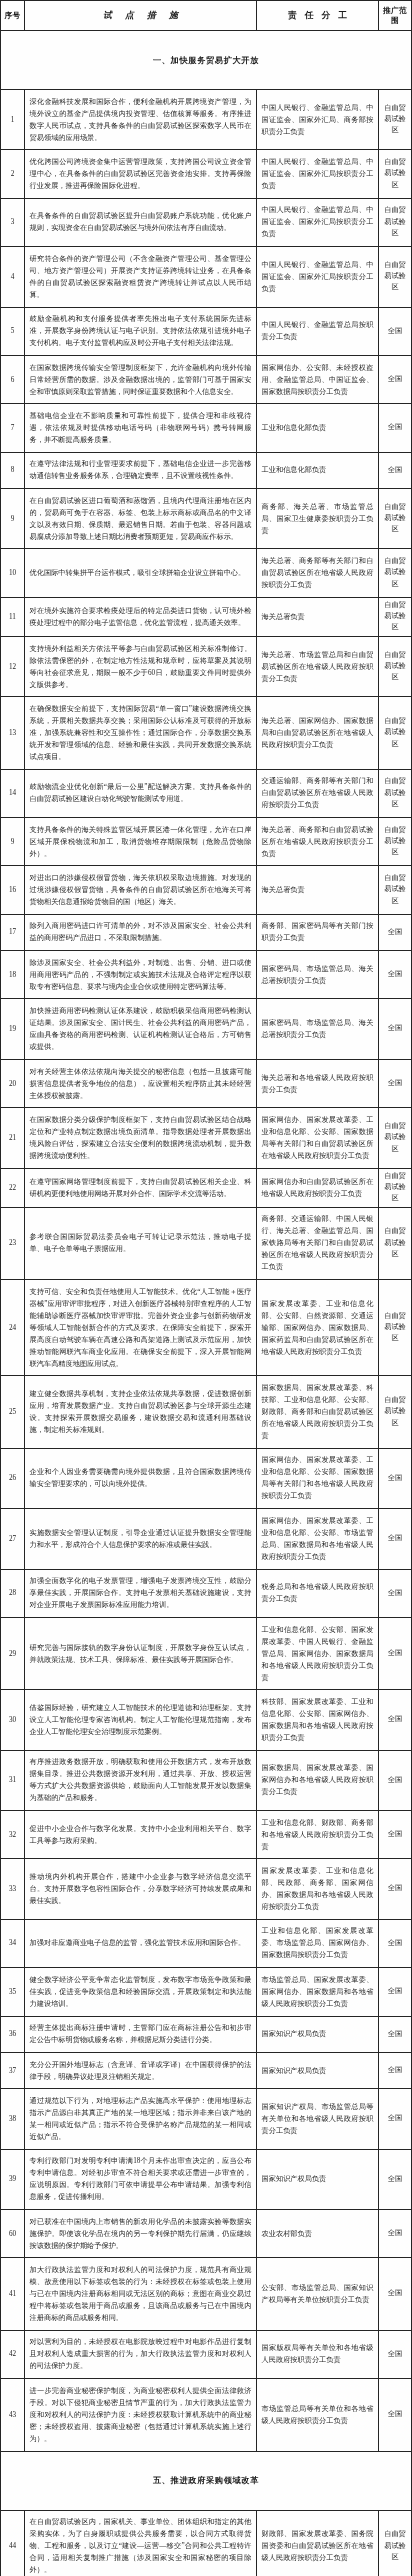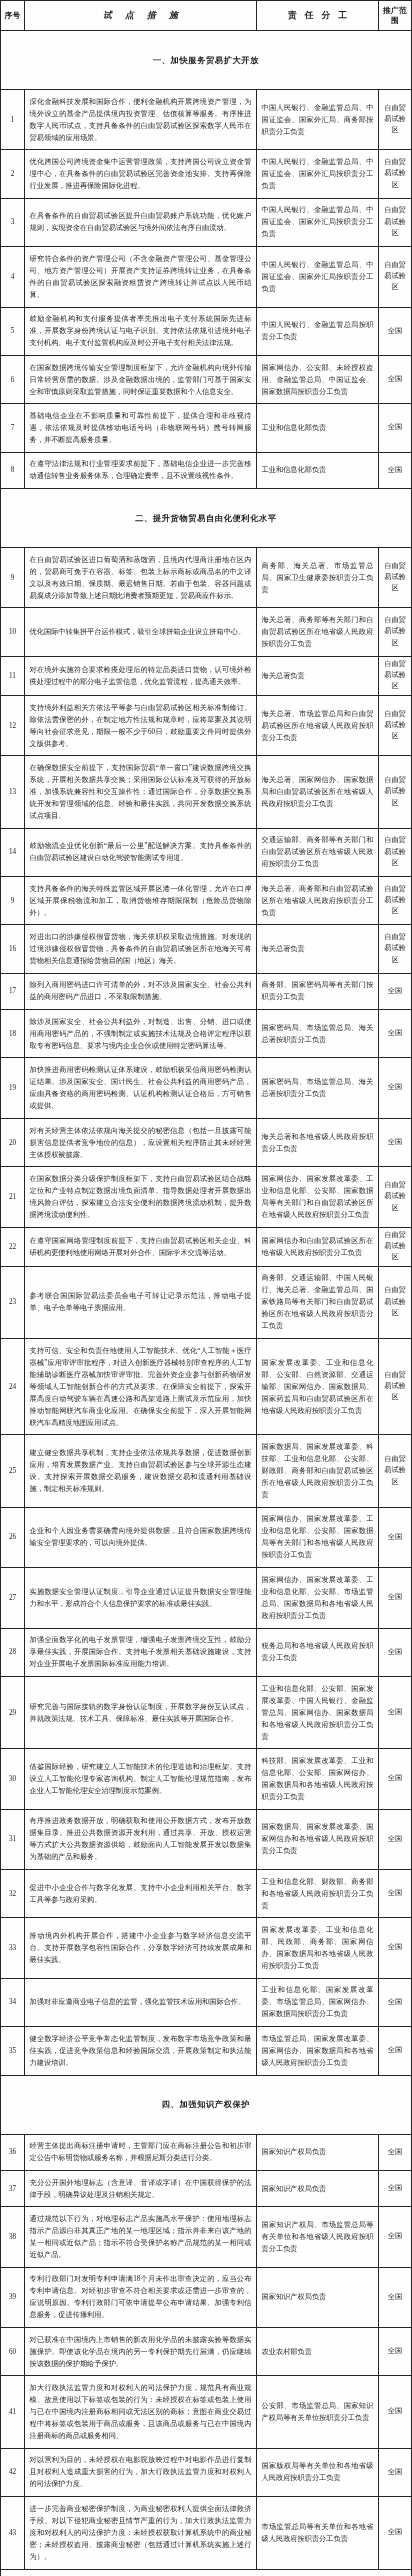--- a/index.html
+++ b/index.html
@@ -134,23 +134,20 @@
         <td class="resp">工业和信息化部负责</td>
         <td class="scope">全国</td>
       </tr>
       <tr>
         <td class="no">8</td>
         <td class="measure">在遵守法律法规和行业管理要求前提下，基础电信企业进一步完善移动通信转售业务服务体系，合理确定费率，且不设置歧视性条件。</td>
         <td class="resp">工业和信息化部负责</td>
         <td class="scope">全国</td>
       </tr>
       <tr>
-        <td colspan="4" class="section-title">二、提升货物贸易自由化便利化水平</td>
-      </tr>
-      <tr>
         <td class="no">9</td>
         <td class="measure">在自由贸易试验区进口葡萄酒和蒸馏酒，且境内代理商注册地在区内的，贸易商可免于在容器、标签、包装上标示商标或商品名的中文译文以及有效日期、保质期、最迟销售日期。若由于包装、容器问题或易腐成分添加导致上述日期比消费者预期更短，贸易商应作标示。</td>
         <td class="resp">商务部、海关总署、市场监管总局、国家卫生健康委按职责分工负责</td>
         <td class="scope">自由贸易试验区</td>
       </tr>
       <tr>
         <td class="no">10</td>
         <td class="measure">优化国际中转集拼平台运作模式，吸引全球拼箱企业设立拼箱中心。</td>
         <td class="resp">海关总署、商务部等有关部门和自由贸易试验区所在地省级人民政府按职责分工负责</td>
         <td class="scope">自由贸易试验区</td>
@@ -299,23 +296,20 @@
         <td class="resp">工业和信息化部、国家发展改革委、市场监管总局、国家网信办、国家数据局按职责分工负责</td>
         <td class="scope">全国</td>
       </tr>
       <tr>
         <td class="no">35</td>
         <td class="measure">健全数字经济公平竞争常态化监管制度，发布数字市场竞争政策和最佳实践，促进竞争政策信息和经验国际交流，开展政策制定和执法能力建设培训。</td>
         <td class="resp">市场监管总局、国家发展改革委、国家网信办、国家数据局和各地省级人民政府按职责分工负责</td>
         <td class="scope">全国</td>
       </tr>
       <tr>
-        <td colspan="4" class="section-title">四、加强知识产权保护</td>
-      </tr>
-      <tr>
         <td class="no">36</td>
         <td class="measure">经营主体提出商标注册申请时，主管部门应在商标注册公告和初步审定公告中标明货物或服务名称，并根据尼斯分类进行分类。</td>
         <td class="resp">国家知识产权局负责</td>
         <td class="scope">全国</td>
       </tr>
       <tr>
         <td class="no">37</td>
         <td class="measure">充分公开国外地理标志（含意译、音译或字译）在中国获得保护的法律手段，明确异议处理及注销相关规定。</td>
         <td class="resp">国家知识产权局负责</td>
         <td class="scope">全国</td>

